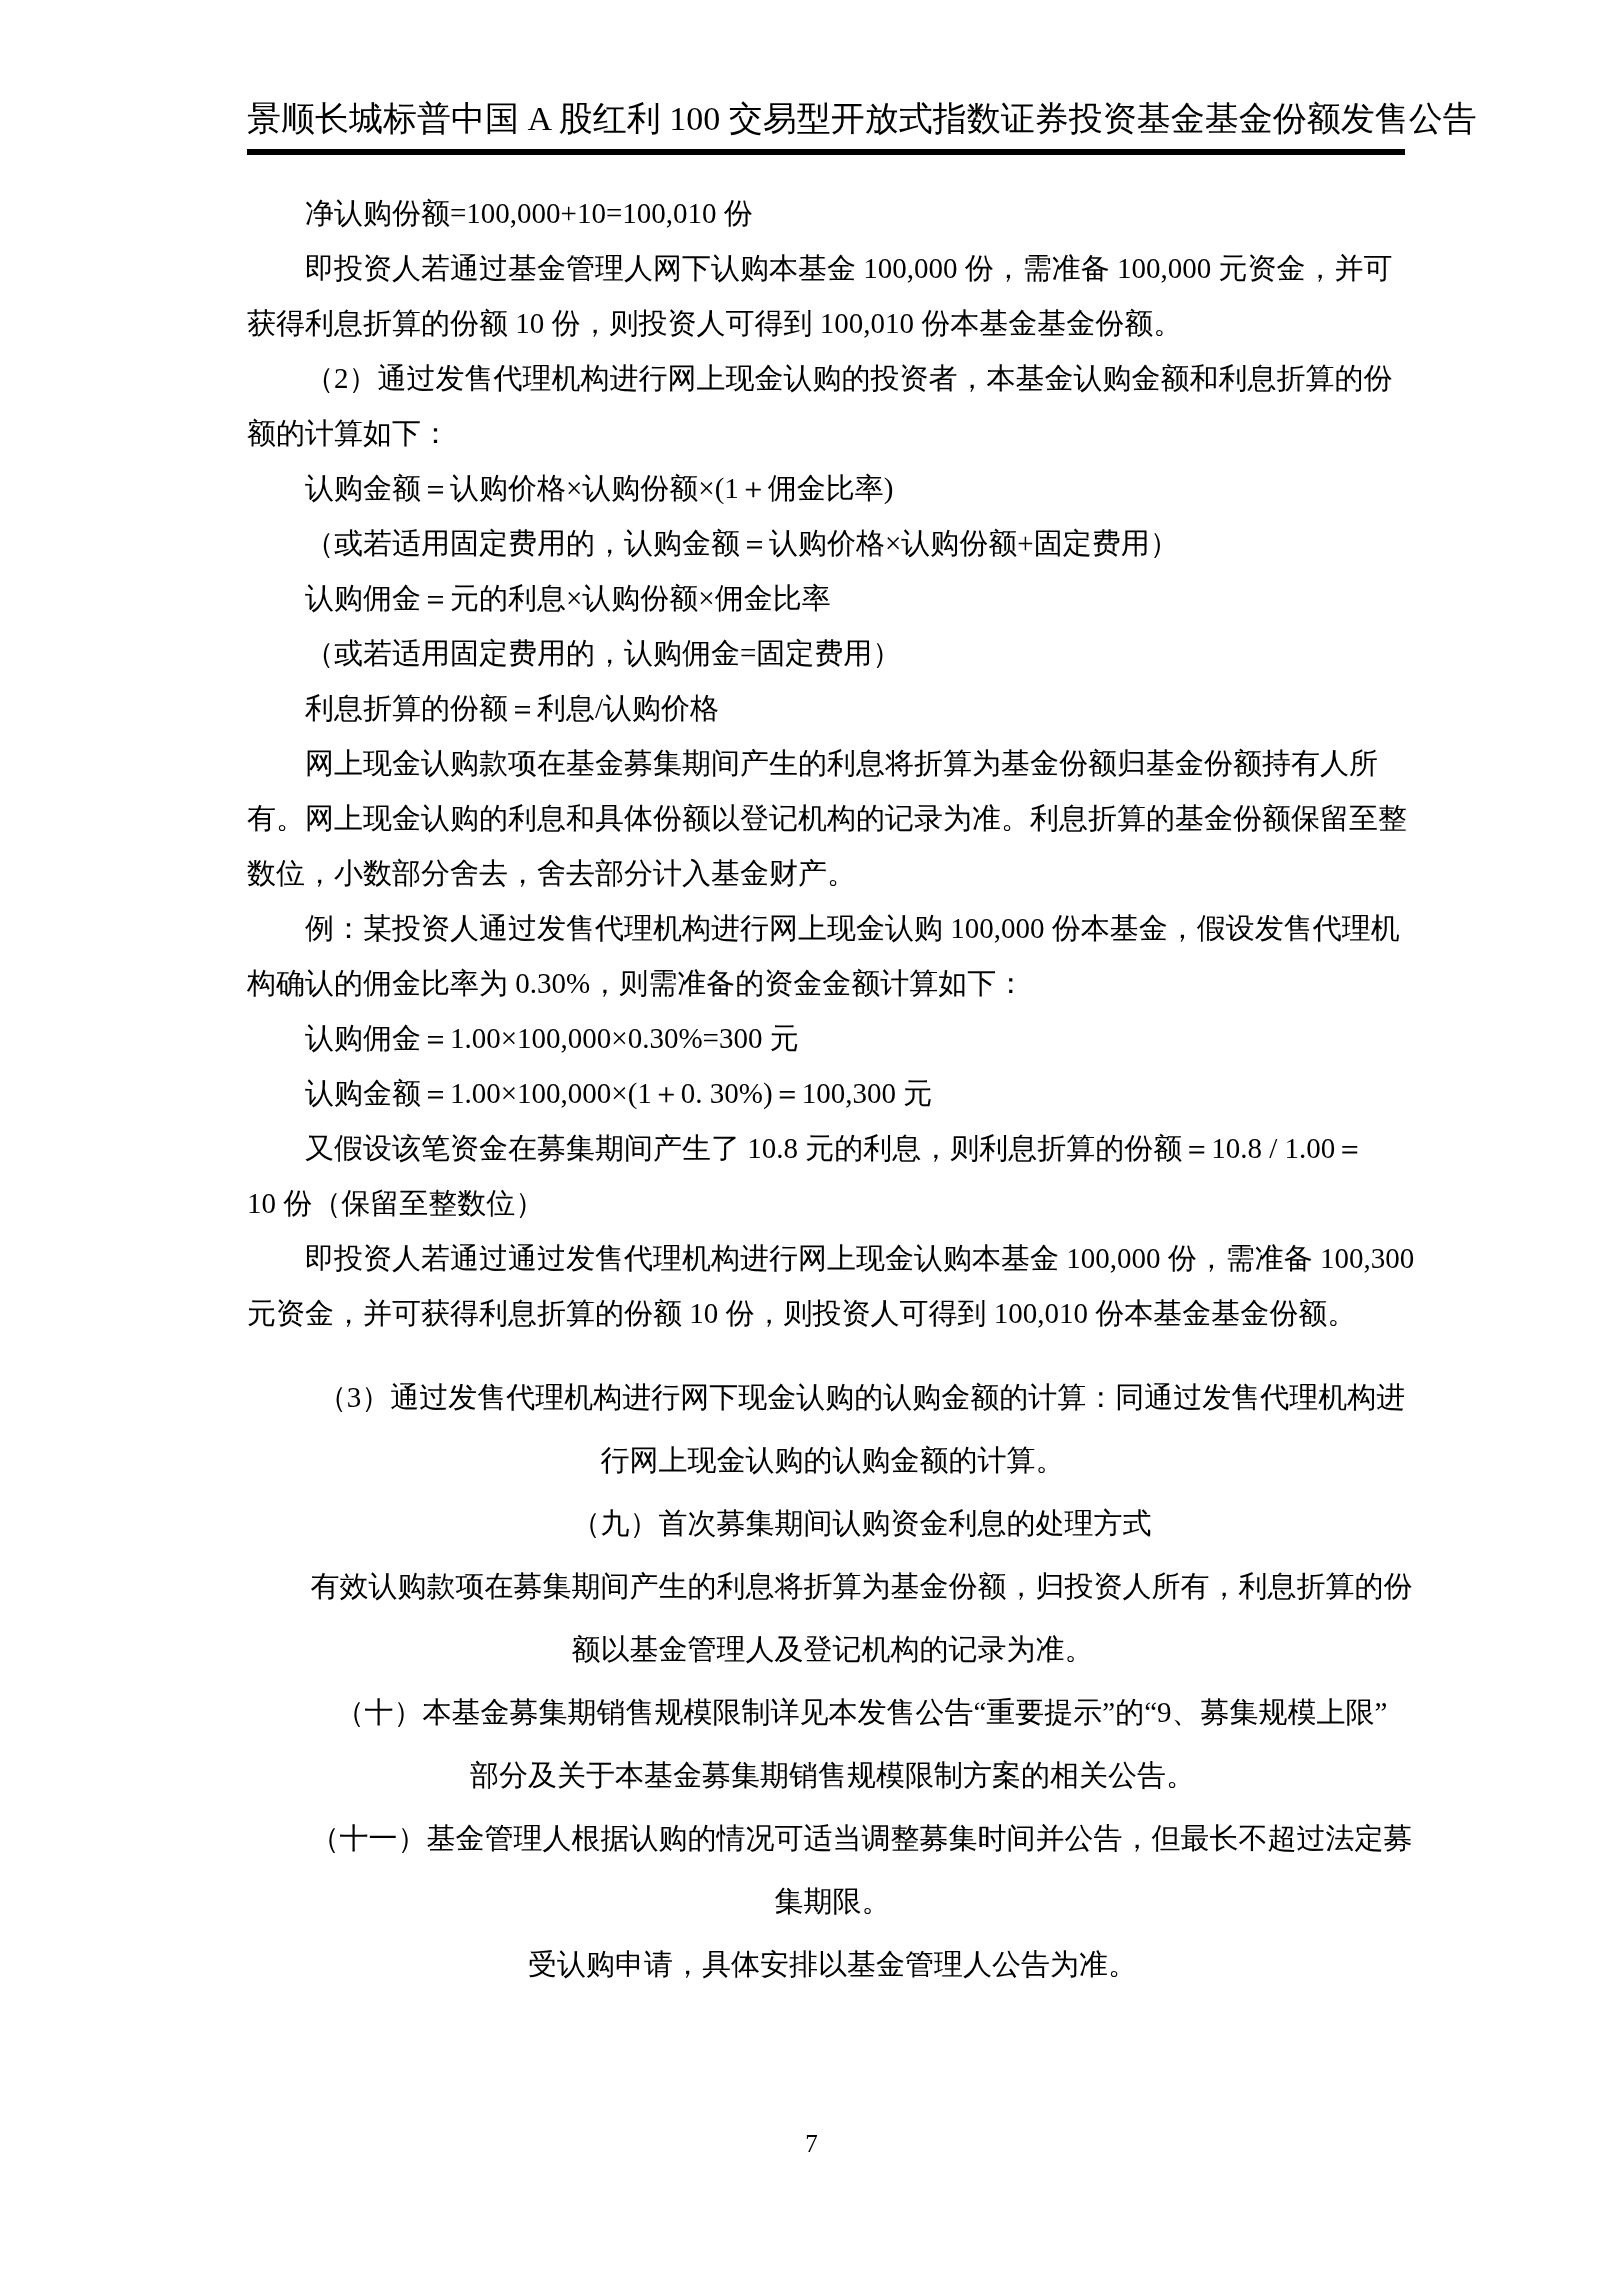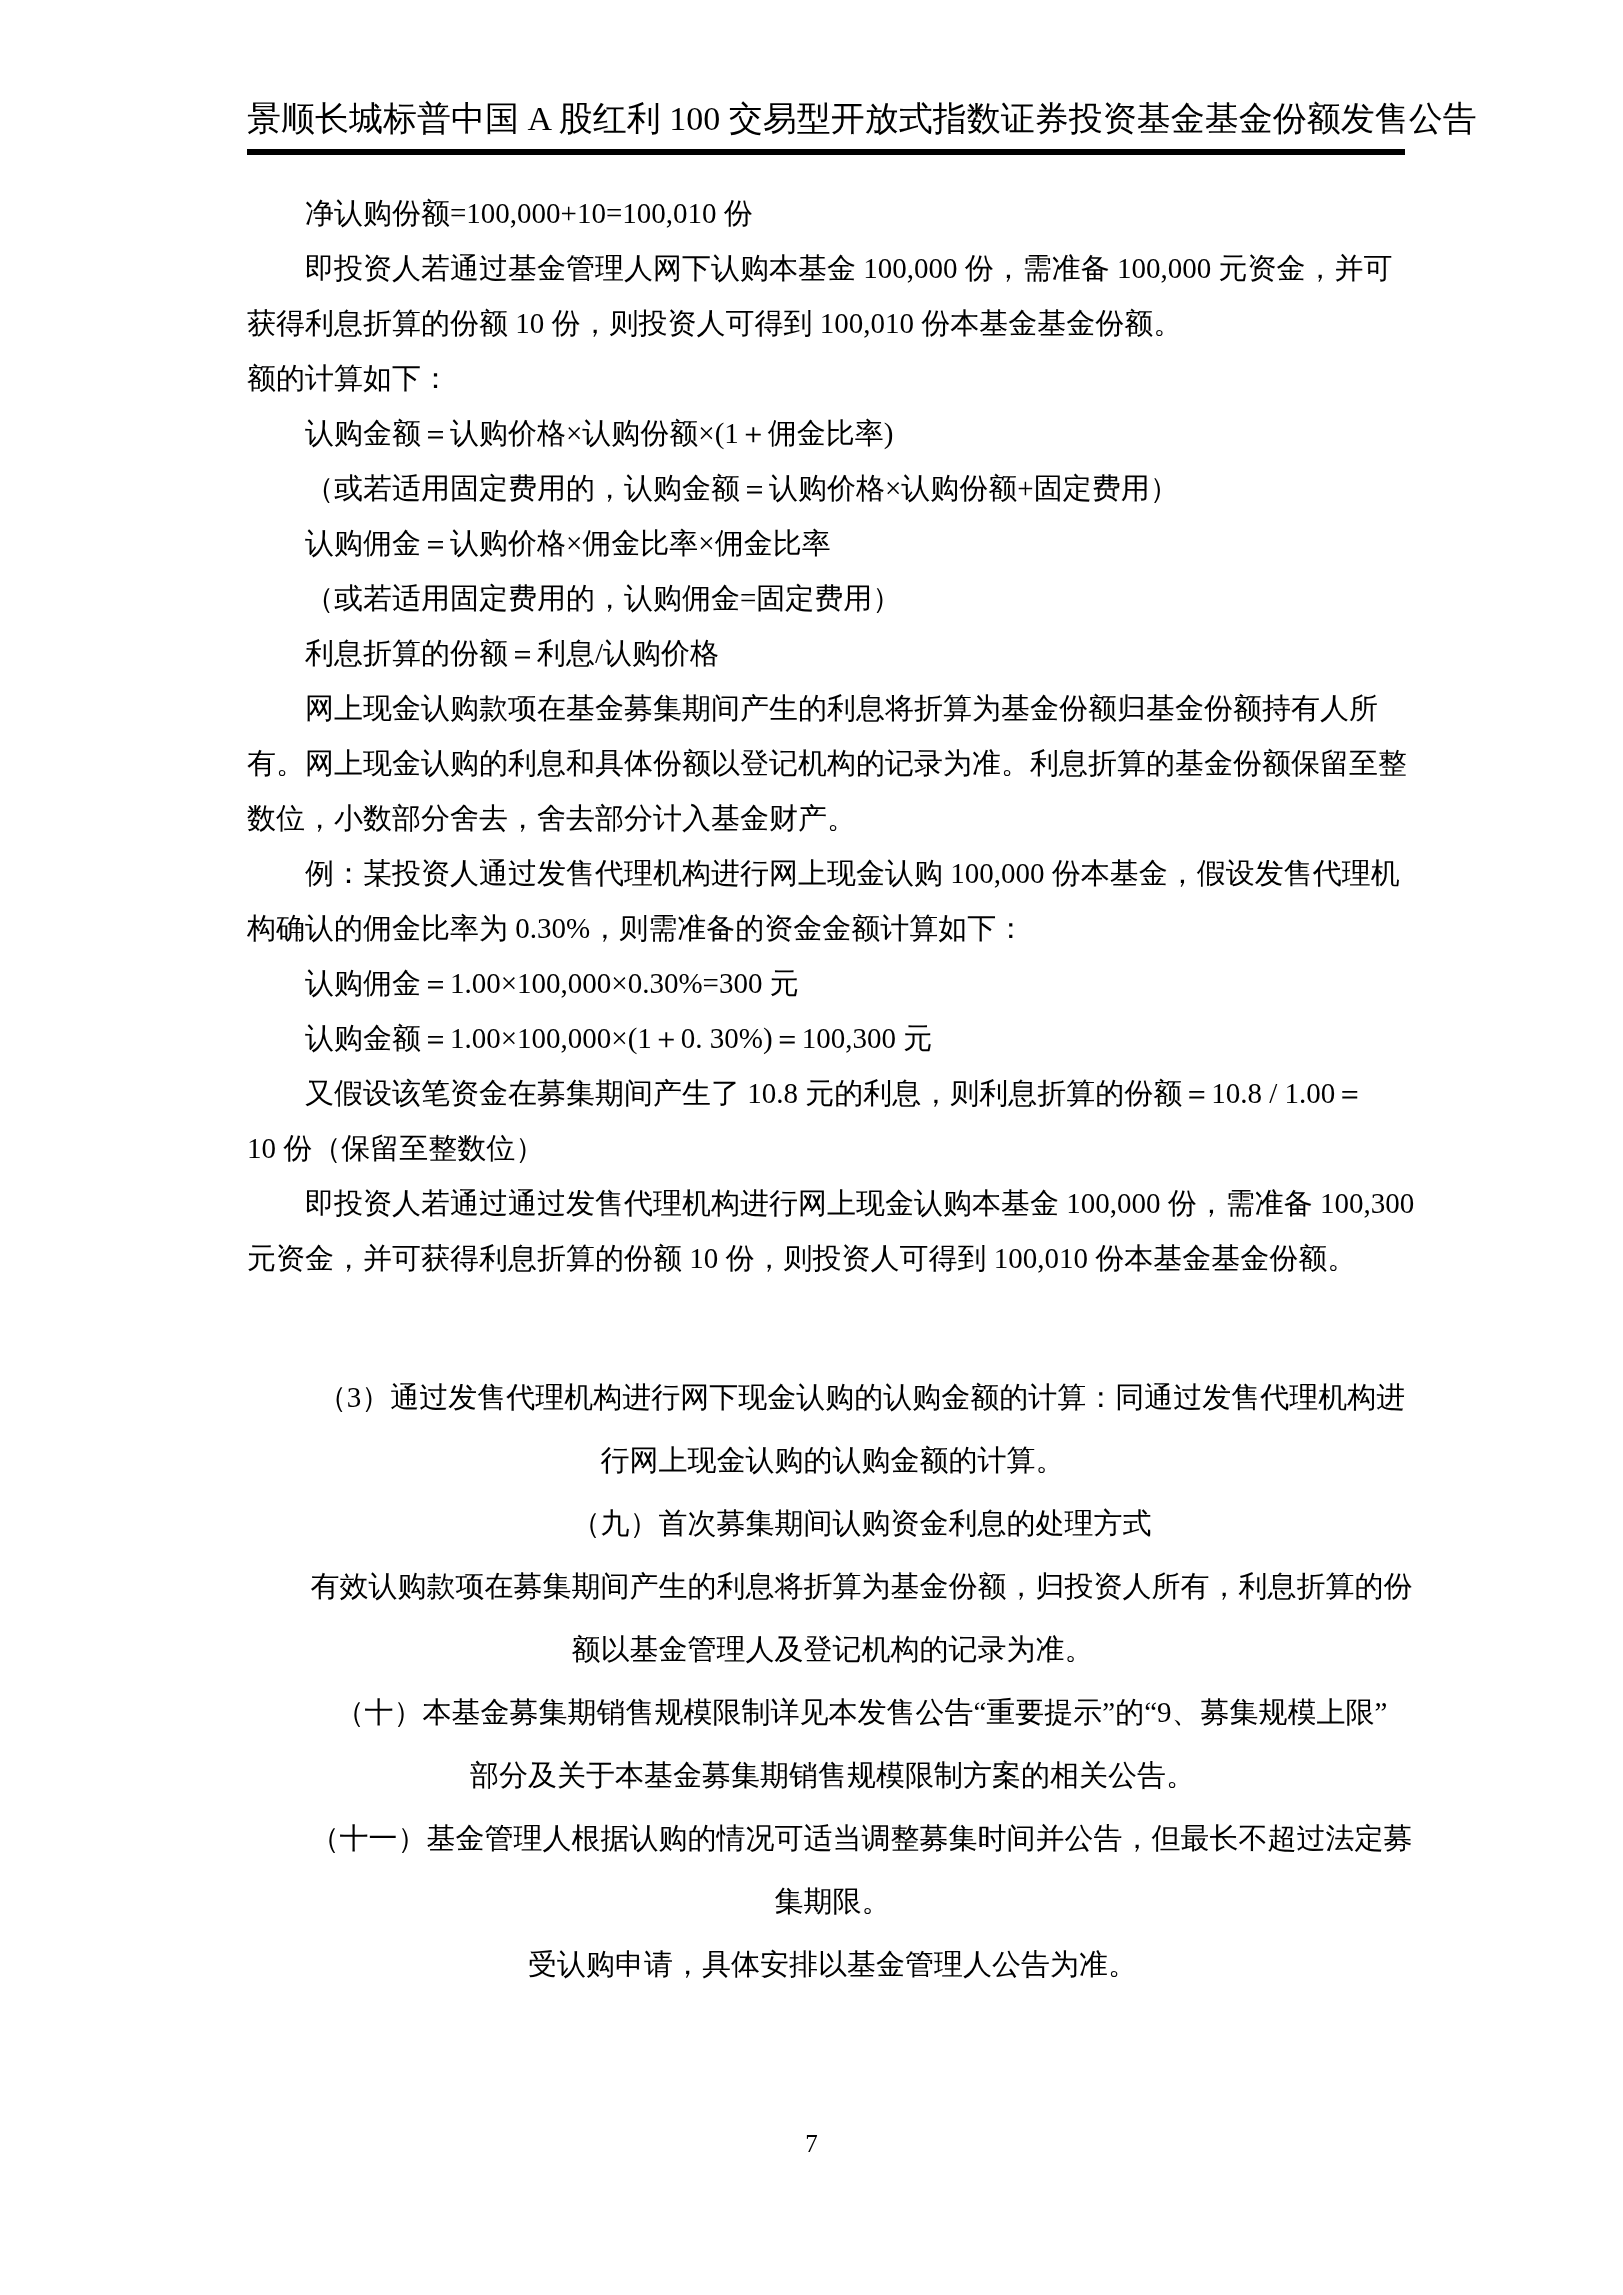--- a/index.html
+++ b/index.html
@@ -57,24 +57,25 @@
 <body>
 
 <div class="page">
   <div class="header-title">景顺长城标普中国 A 股红利 100 交易型开放式指数证券投资基金基金份额发售公告</div>
   <div class="header-rule"></div>
 
   <div class="content sec1">
       <div class="line indent">净认购份额=100,000+10=100,010 份</div>
       <div class="line indent">即投资人若通过基金管理人网下认购本基金 100,000 份，需准备 100,000 元资金，并可</div>
       <div class="line">获得利息折算的份额 10 份，则投资人可得到 100,010 份本基金基金份额。</div>
+      <div class="line indent">（2）通过发售代理机构进行网上现金认购的投资者，本基金认购金额和利息折算的份</div>
       <div class="line">额的计算如下：</div>
       <div class="line indent">认购金额＝认购价格×认购份额×(1＋佣金比率)</div>
       <div class="line indent">（或若适用固定费用的，认购金额＝认购价格×认购份额+固定费用）</div>
-      <div class="line indent">认购佣金＝认购价格×佣金比率×佣金比率</div>
+      <div class="line indent">认购佣金＝元的利息×认购份额×佣金比率</div>
       <div class="line indent">（或若适用固定费用的，认购佣金=固定费用）</div>
       <div class="line indent">利息折算的份额＝利息/认购价格</div>
       <div class="line indent">网上现金认购款项在基金募集期间产生的利息将折算为基金份额归基金份额持有人所</div>
       <div class="line">有。网上现金认购的利息和具体份额以登记机构的记录为准。利息折算的基金份额保留至整</div>
       <div class="line">数位，小数部分舍去，舍去部分计入基金财产。</div>
       <div class="line indent">例：某投资人通过发售代理机构进行网上现金认购 100,000 份本基金，假设发售代理机</div>
       <div class="line">构确认的佣金比率为 0.30%，则需准备的资金金额计算如下：</div>
       <div class="line indent">认购佣金＝1.00×100,000×0.30%=300 元</div>
       <div class="line indent">认购金额＝1.00×100,000×(1＋0. 30%)＝100,300 元</div>
       <div class="line indent">又假设该笔资金在募集期间产生了 10.8 元的利息，则利息折算的份额＝10.8 / 1.00＝</div>

